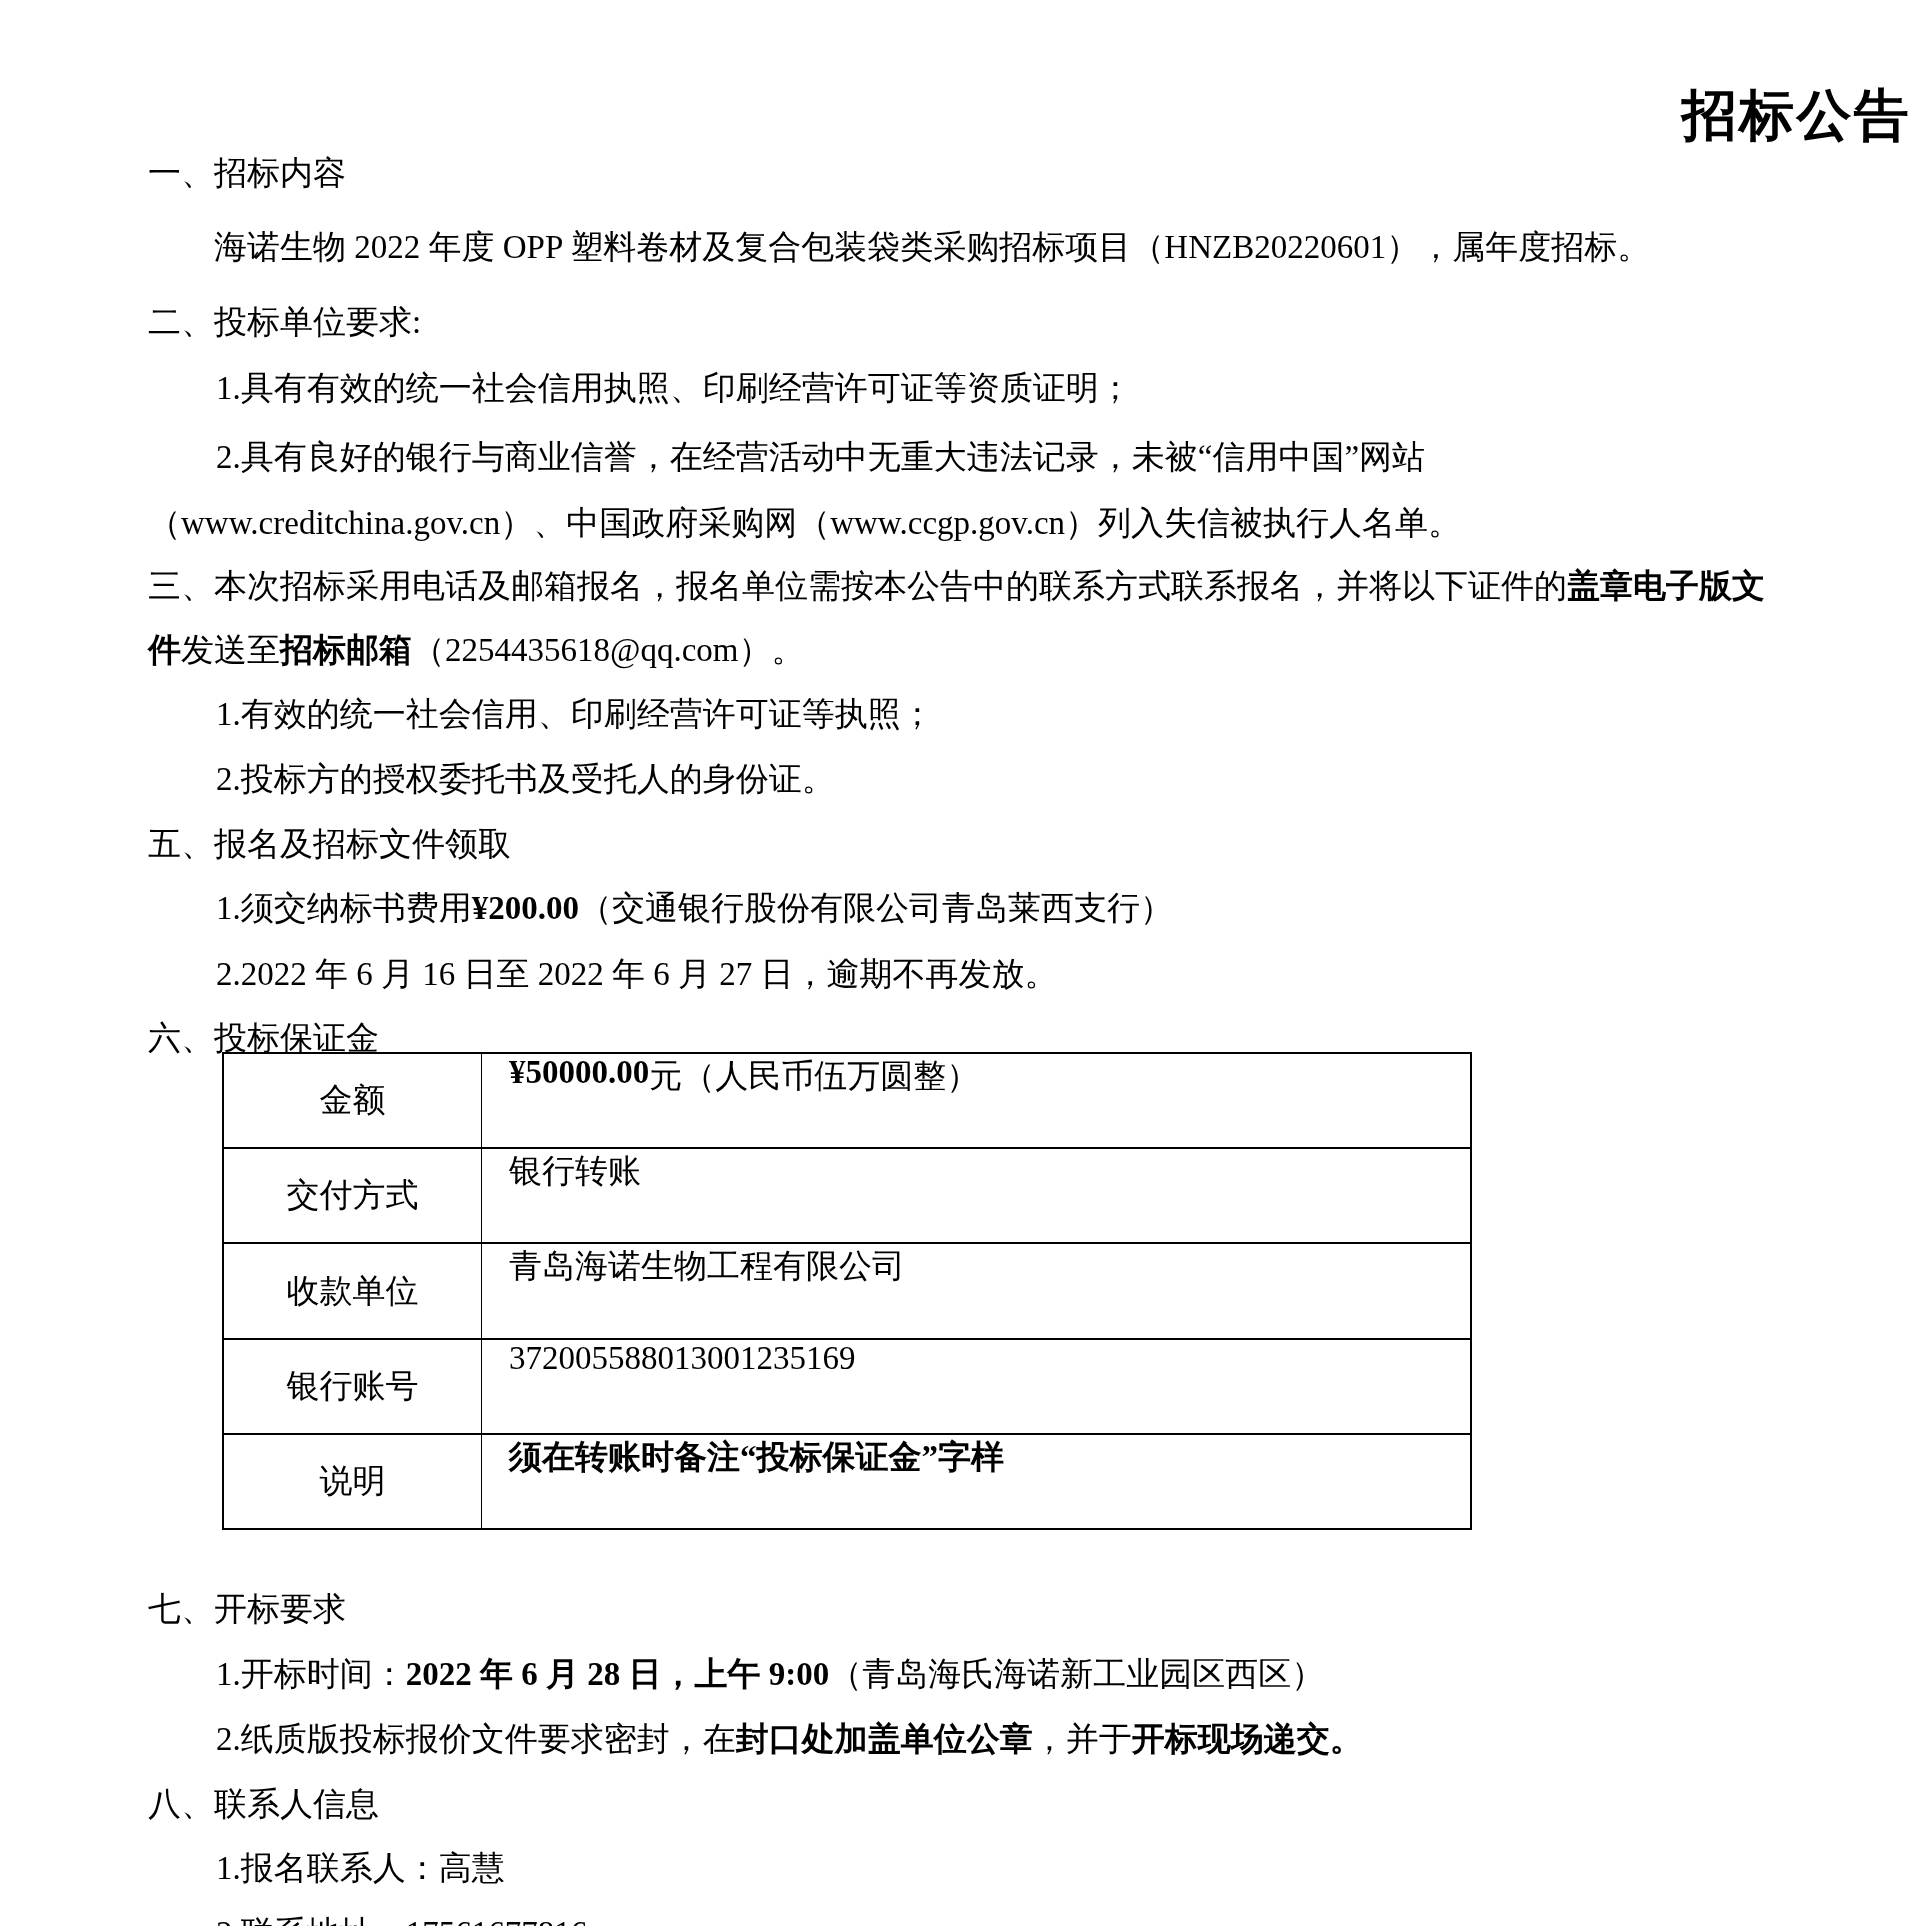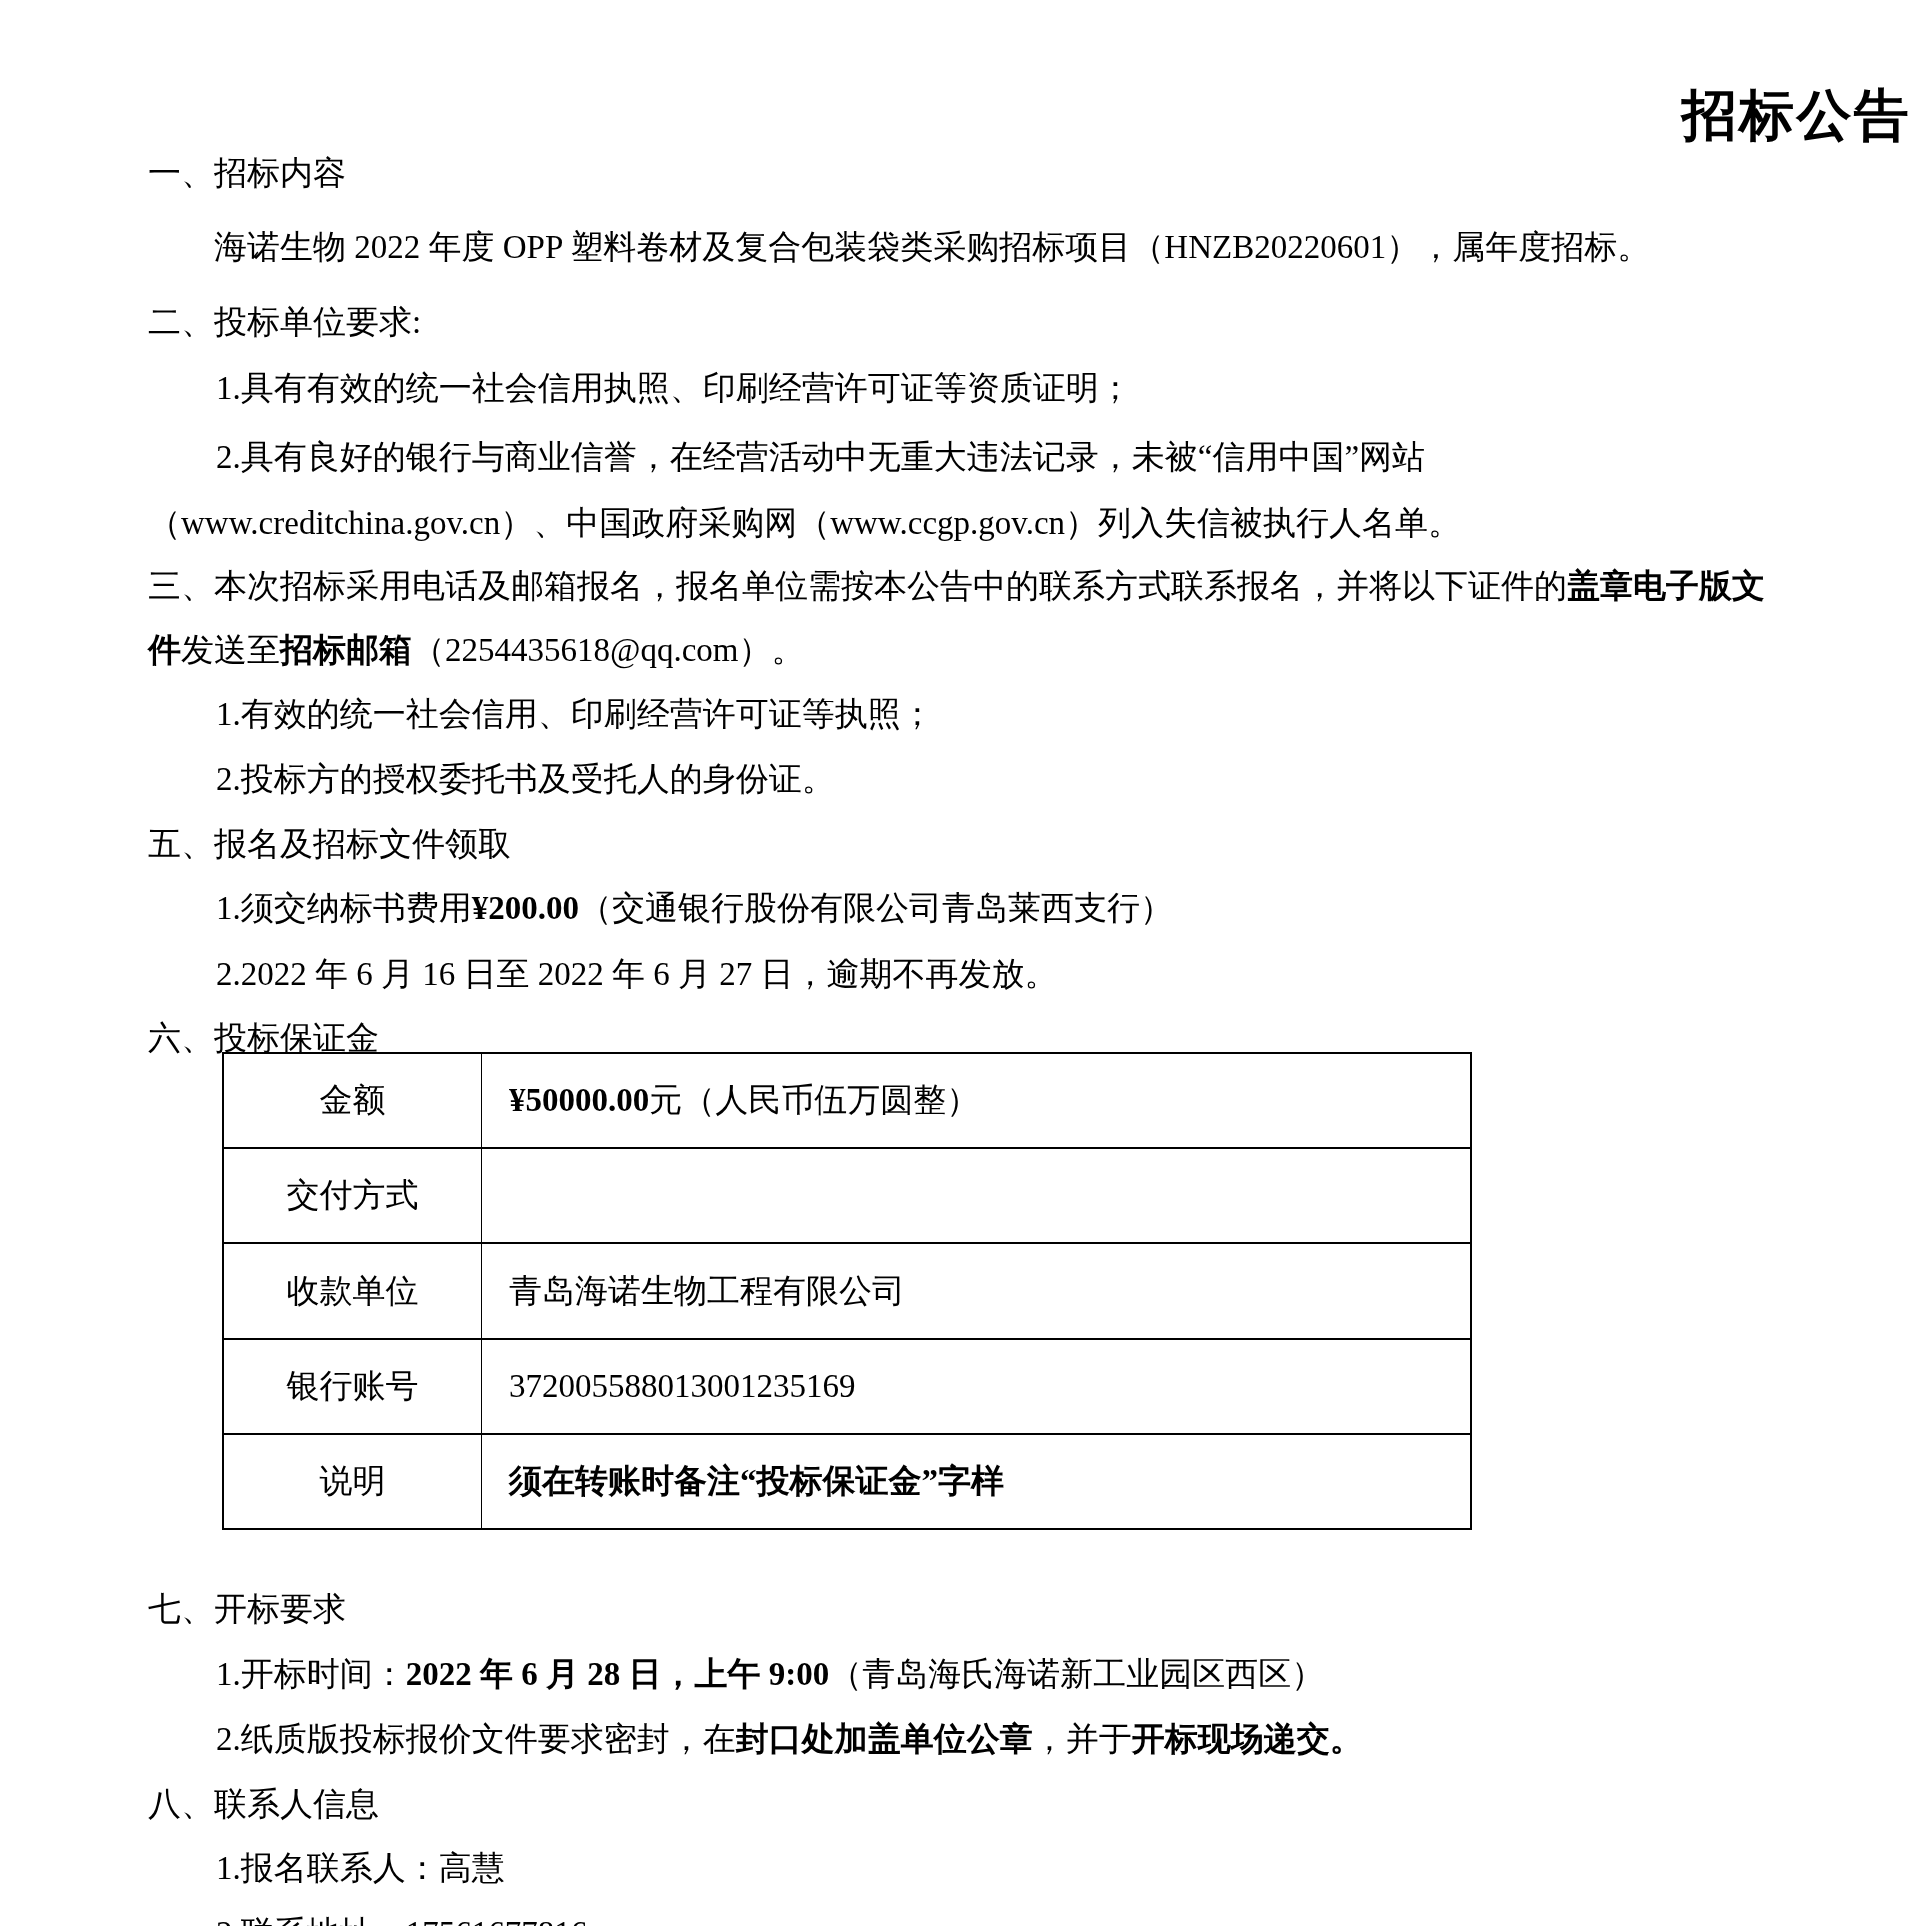--- a/index.html
+++ b/index.html
@@ -7,21 +7,21 @@
   .title{position:absolute;left:0;top:79px;width:100%;text-align:right;font-size:55px;font-weight:700;letter-spacing:2.3px}
   .line{position:absolute;left:148px;width:1622px;font-size:33px;white-space:nowrap;line-height:46px}
   .item{padding-left:68px}
   .indent{padding-left:66px}
   .b{font-weight:700}
   
   .btable{position:absolute;left:222px;top:1052px;width:1250px;height:478px;border:2.7px solid #000;display:flex;flex-direction:column;box-sizing:border-box}
   .trow{flex:1;display:flex;border-top:2.3px solid #000;min-height:0}
   .trow:first-child{border-top:none}
   .tlabel{width:257px;border-right:1.9px solid #000;display:flex;align-items:center;justify-content:center;font-size:33px;flex-shrink:0}
-  .tvalue{flex:1;display:flex;align-items:center;padding-left:27px;font-size:33px;white-space:nowrap;overflow:visible}
+  .tvalue{flex:1;display:flex;padding-left:27px;font-size:33px;white-space:nowrap;overflow:visible}
 </style>
 </head>
 <body>
 
 <div class="title">招标公告</div>
 
 <div class="line" style="top:150px">一、招标内容</div>
 <div class="line indent" style="top:224px">海诺生物 2022 年度 OPP 塑料卷材及复合包装袋类采购招标项目（HNZB20220601），属年度招标。</div>
 
 <div class="line" style="top:299px">二、投标单位要求:</div>
@@ -44,20 +44,25 @@
   <div class="trow">
     <div class="tlabel">金额</div>
     <div class="tvalue">
         <span class="b">¥50000.00</span>
         <span></span>
         <span> 元（人民币伍万圆整）</span>
       </div>
   </div>
   <div class="trow">
     <div class="tlabel">交付方式</div>
+    <div class="tvalue">
+        <span class="b"></span>
+        <span>银行转账</span>
+        <span></span>
+      </div>
   </div>
   <div class="trow">
     <div class="tlabel">收款单位</div>
     <div class="tvalue">
         <span class="b"></span>
         <span>青岛海诺生物工程有限公司</span>
         <span></span>
       </div>
   </div>
   <div class="trow">

